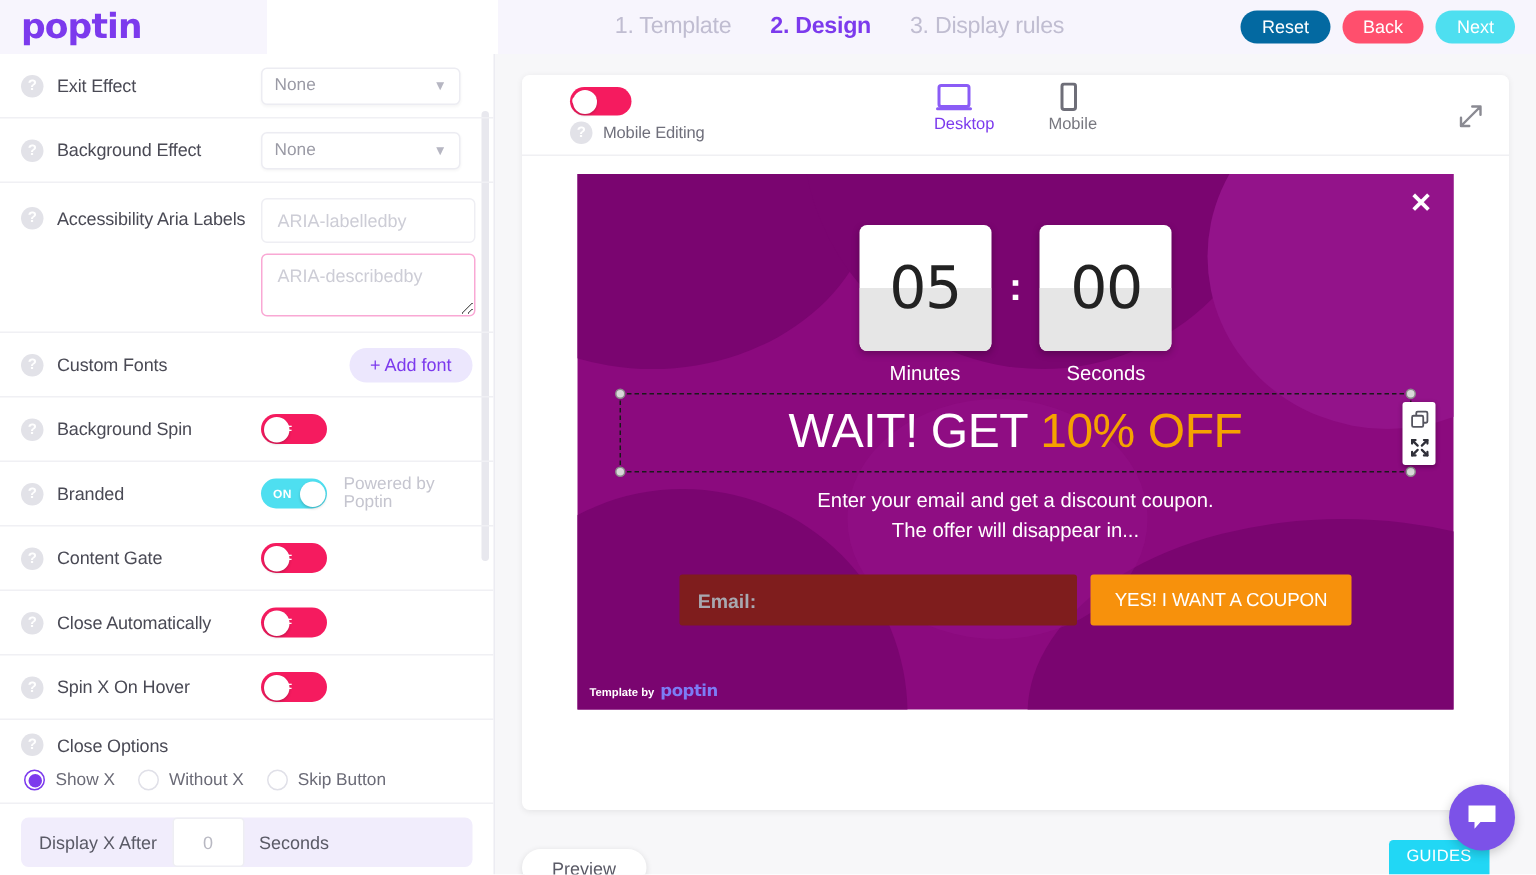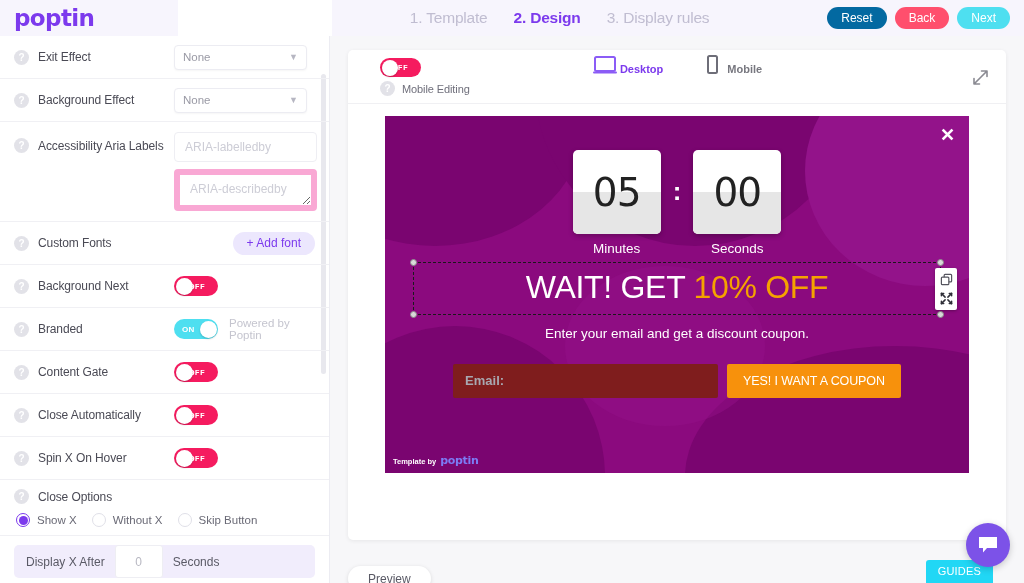--- a/index.html
+++ b/index.html
@@ -84,21 +84,21 @@
   .chev { color: #b6b6c2; font-size: 9px; }
 
   .txtin {
     width: 143px; height: 30px; border: 1px solid #eeeef3; border-radius: 4px;
     background: #fff; font-size: 12px; color: #c9c9d2;
     padding: 0 10px; outline: none;
     font-family: "Liberation Sans", sans-serif;
   }
   .txtin::placeholder { color: #cdcdd6; }
   .txtarea {
-    width: 143px; height: 42px; border: 6px solid #f9a8d4; border-radius: 4px;
+    width: 143px; height: 42px; border: 1px solid #f9a8d4; border-radius: 4px;
     background: #fff; font-size: 12px; color: #c9c9d2;
     padding: 7px 10px; outline: none; resize: vertical;
     font-family: "Liberation Sans", sans-serif;
   }
   .txtarea::placeholder { color: #cdcdd6; }
 
   .aria-row { align-items: flex-start; padding-top: 10px; padding-bottom: 10px; min-height: 96px; }
   .aria-row .row-label { padding-top: 6px; }
   .aria-fields { display: flex; flex-direction: column; gap: 7px; }
 
@@ -120,21 +120,21 @@
     position: absolute; width: 17px; height: 17px; border-radius: 50%;
     background: #fff; top: 1.5px;
     box-shadow: 0 1px 2px rgba(0,0,0,.2);
   }
   .tgl.off .knob { left: 1.5px; }
   .tgl.on  .knob { right: 1.5px; }
   .tgl .tlab {
     position: absolute; font-size: 8px; font-weight: bold; color: #fff;
     letter-spacing: .3px;
   }
-  .tgl.off .tlab { right: 13px; font-family: Liberation Mono, monospace; }
+  .tgl.off .tlab { right: 23px; }
   .tgl.on  .tlab { left: 8px; }
   .poweredlbl { font-size: 11.5px; color: #c5c5cf; margin-left: 11px; }
 
   
   .close-opts { display: block; padding: 9px 14px 8px 14px; border-bottom: 1px solid #f0f0f4; }
   .radios { display: flex; align-items: center; gap: 7px; margin-top: 9px; padding-left: 2px; }
   .radio {
     width: 14px; height: 14px; border-radius: 50%;
     border: 1px solid #e0e0e8; background: #fff; flex-shrink: 0;
     display: flex; align-items: center; justify-content: center; cursor: pointer;
@@ -179,21 +179,21 @@
   .mob-edit { position: absolute; left: 32px; top: 8px; }
   .mob-edit .tgl { width: 41px; height: 19px; }
   .mob-edit .tgl .knob { width: 16px; height: 16px; }
   .mob-row2 { display: flex; align-items: center; gap: 7px; margin-top: 4px; }
   .mob-row2 .lbl { font-size: 11px; color: #6f6f7b; }
 
   .devtabs {
     position: absolute; left: 0; right: 0; top: 5px;
     display: flex; justify-content: center; gap: 36px;
   }
-  .devtab { display: flex; flex-direction: row; align-items: flex-end; gap: 2px; cursor: pointer; font-weight: bold; }
+  .devtab { display: flex; flex-direction: column; align-items: flex-start; gap: 2px; cursor: pointer; }
   .devtab .dlab { font-size: 11px; }
   .devtab.active .dlab { color: #7c3aed; }
   .devtab .dlab { color: #77777f; }
   .expand-btn {
     position: absolute; right: 16px; top: 18px; cursor: pointer;
   }
 
   
   .preview-area {
     position: relative; height: 436px;
@@ -388,21 +388,21 @@
       <div class="row-label">
         <span class="qmark">?</span>
         <span class="lbl">Custom Fonts</span>
       </div>
       <button class="addfont">+ Add font</button>
     </div>
 
     <div class="row">
       <div class="row-label">
         <span class="qmark">?</span>
-        <span class="lbl">Background Next</span>
+        <span class="lbl">Background Spin</span>
       </div>
       <div class="tgl off">
         <span class="knob"></span>
         <span class="tlab">OFF</span>
       </div>
     </div>
 
     <div class="row">
       <div class="row-label">
         <span class="qmark">?</span>
@@ -551,20 +551,21 @@
               <svg width="13" height="13" viewBox="0 0 14 14">
                 <path d="M1.5 1.5 L5.5 5.5 M12.5 1.5 L8.5 5.5 M1.5 12.5 L5.5 8.5 M12.5 12.5 L8.5 8.5" stroke="#2f2f38" stroke-width="1.6" stroke-linecap="round"></path>
                 <path d="M1.5 1.5 L4 1.5 M1.5 1.5 L1.5 4 M12.5 1.5 L10 1.5 M12.5 1.5 L12.5 4
                          M1.5 12.5 L4 12.5 M1.5 12.5 L1.5 10 M12.5 12.5 L10 12.5 M12.5 12.5 L12.5 10" stroke="#2f2f38" stroke-width="1.6" stroke-linecap="round"></path>
               </svg>
             </div>
           </div>
 
           <div class="subtext">
             <div>Enter your email and get a discount coupon.</div>
+            <div>The offer will disappear in...</div>
           </div>
 
           <div class="form">
             <input class="email-in" placeholder="Email:" style="">
             <button class="cta">YES! I WANT A COUPON</button>
           </div>
 
 
           <div class="powered">
             <span class="pw">Template by</span>

